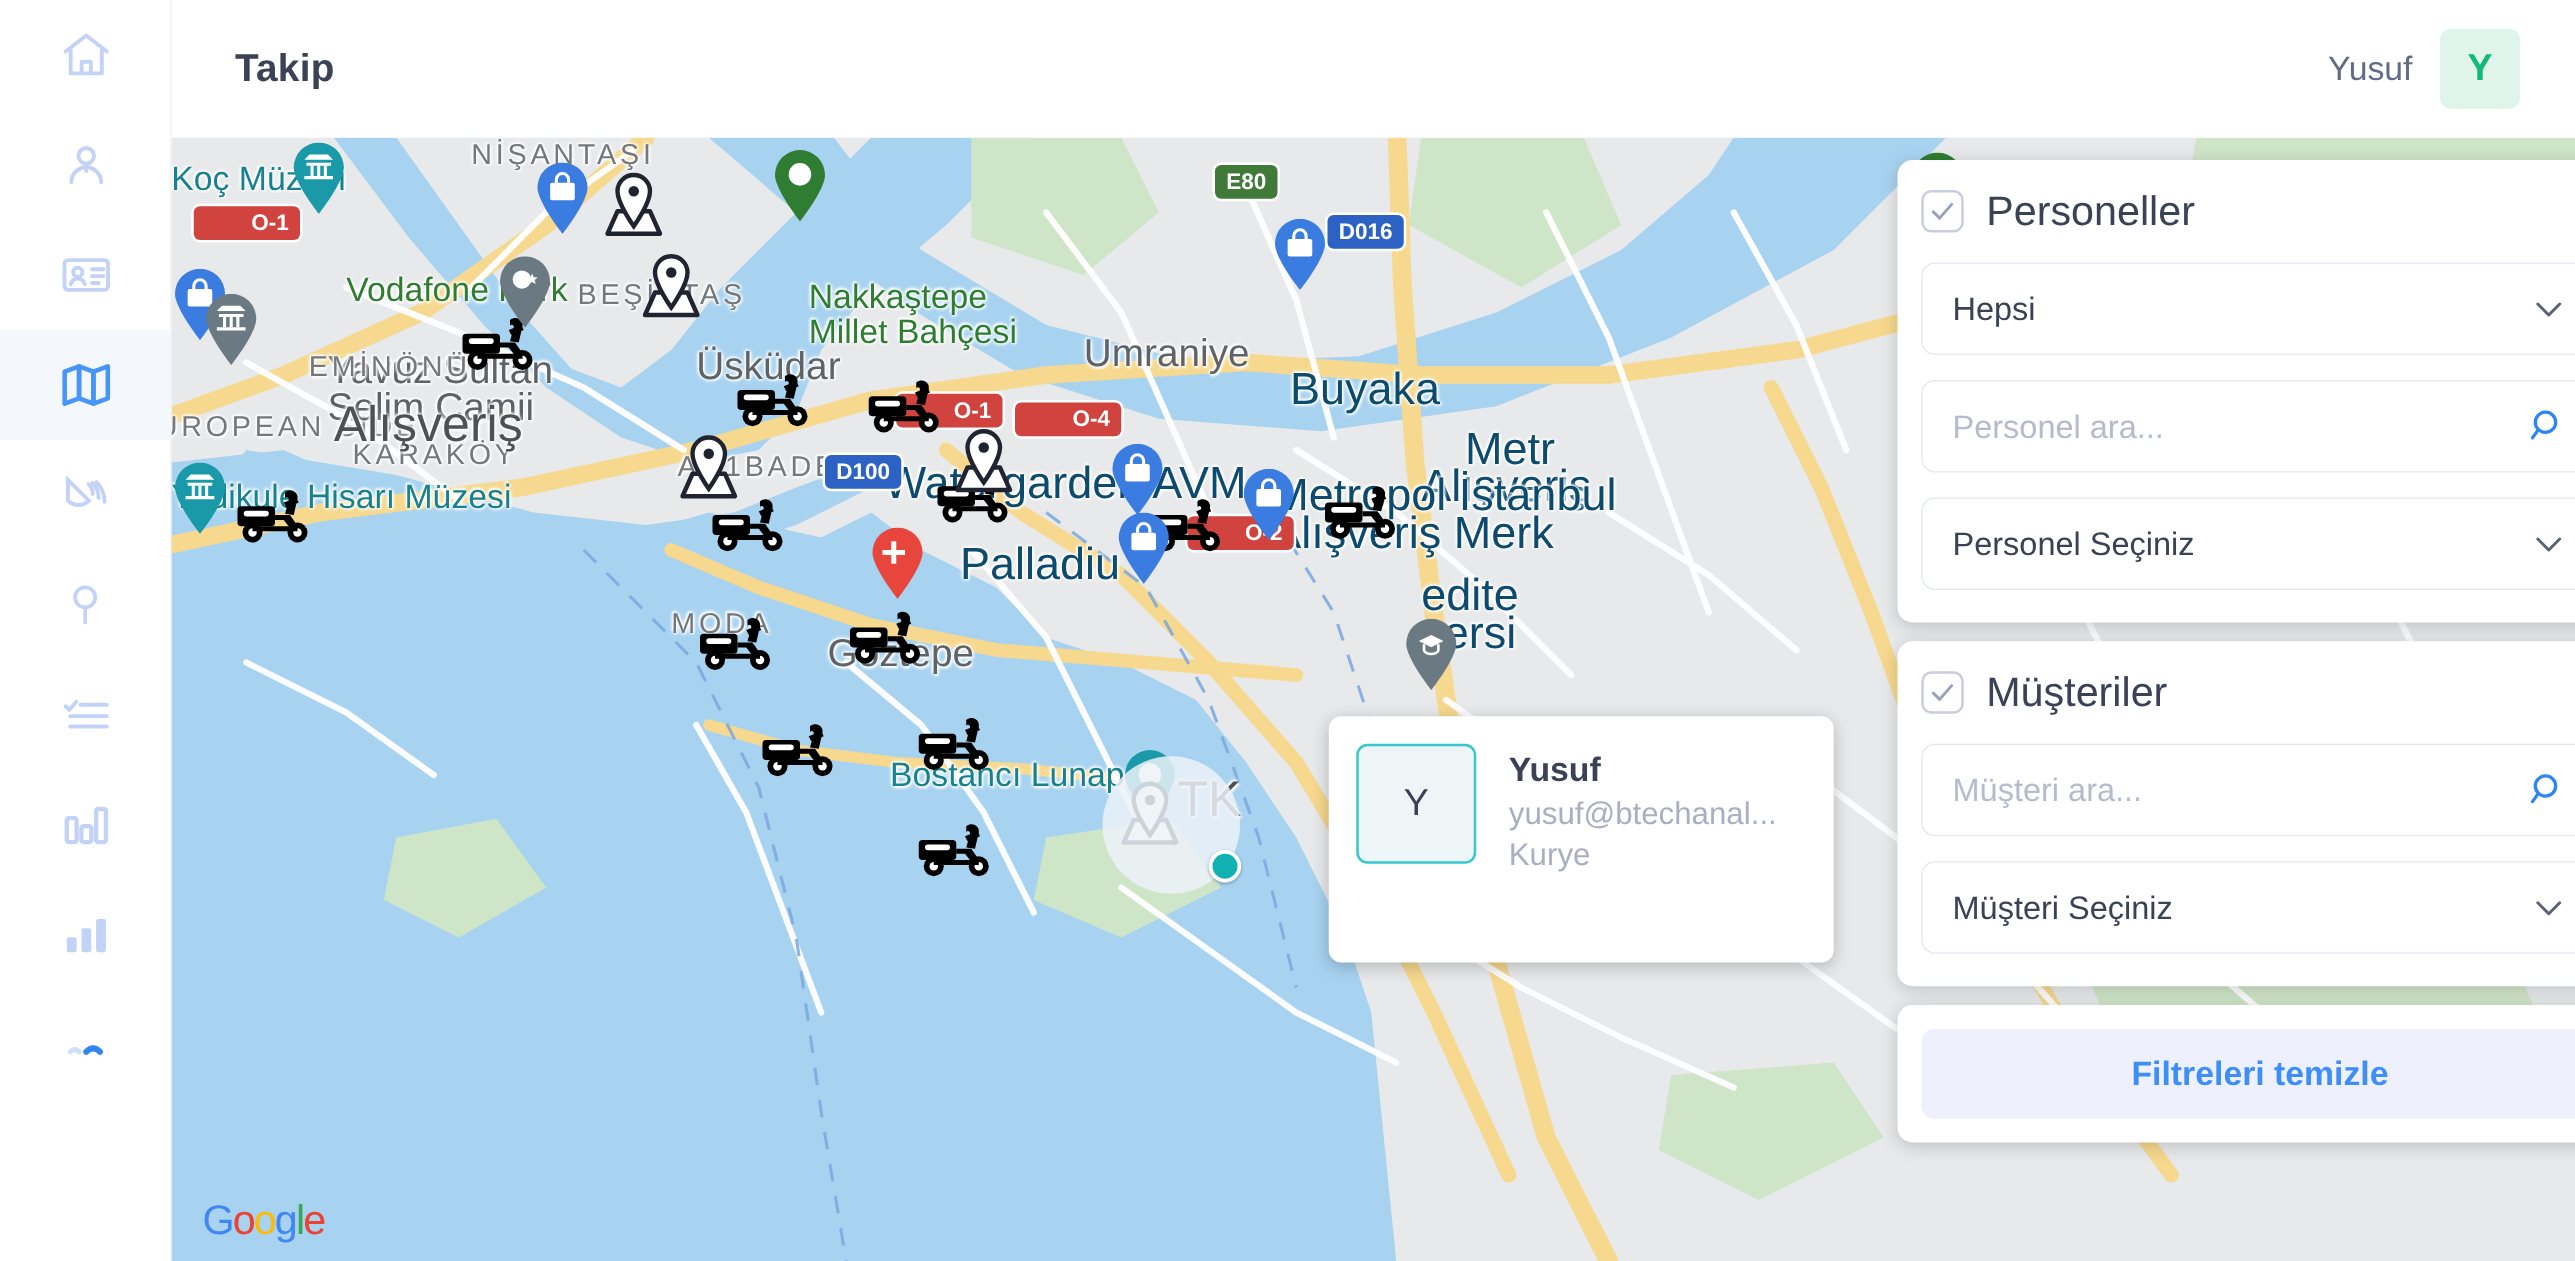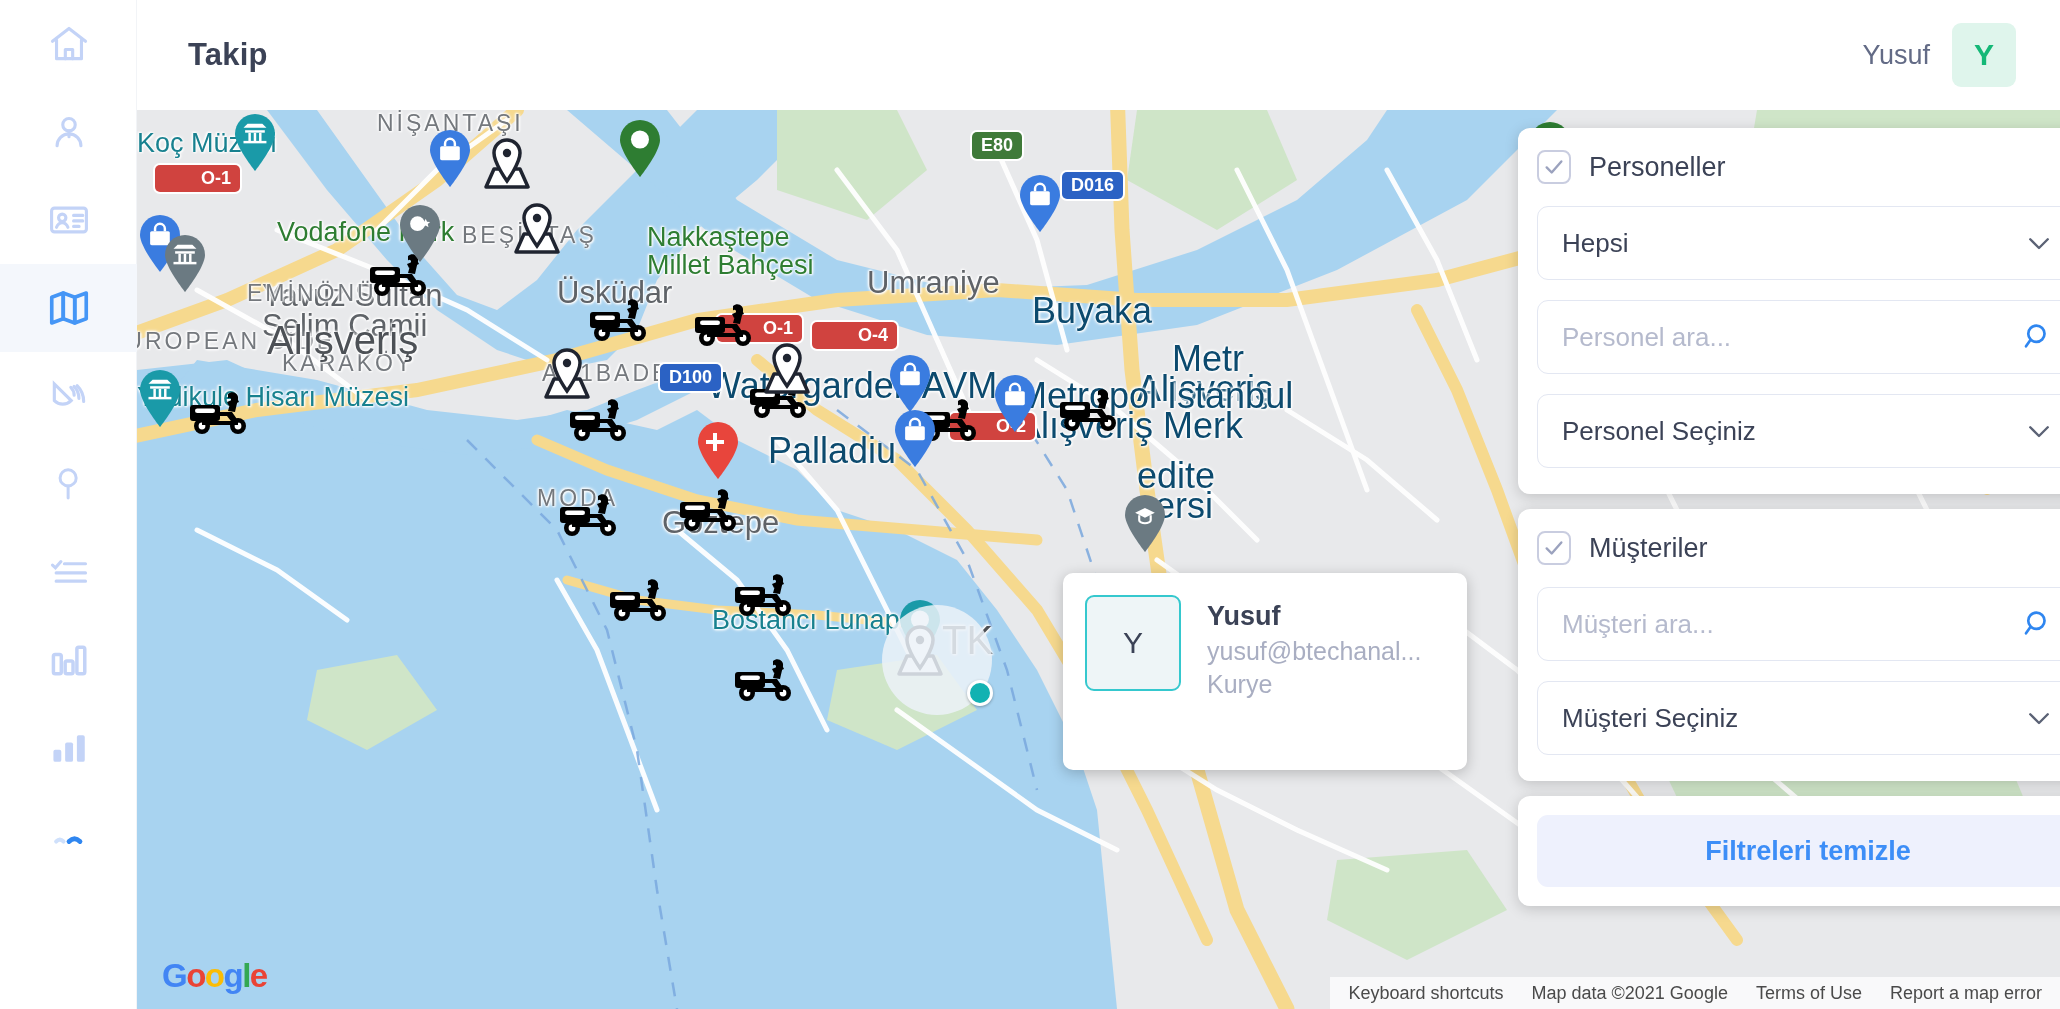--- a/index.html
+++ b/index.html
@@ -89,21 +89,21 @@
   .sh-green{ background:#3f7a39; }
 
   .pin { position:absolute; width:46px; height:58px; }
   .scooter { position:absolute; width:64px; height:48px; }
   .hpin { position:absolute; width:54px; height:56px; }
 
   
   #glogo {
     position:absolute; left:25px; bottom:14px;
     font-family:"Liberation Sans",sans-serif;
-    font-size:33px; font-weight:bold; letter-spacing:-1.5px;
+    font-size:33px; font-weight:normal; letter-spacing:-1.5px;
     z-index:8;
   }
   #attrib {
     position:absolute; right:0; bottom:0; height:32px;
     display:flex; align-items:center; gap:28px;
     padding:0 18px;
     font-size:18px; color:#4a4a4a;
     z-index:8;
     background:rgba(255,255,255,0.72);
   }
@@ -146,21 +146,21 @@
     box-shadow:0 3px 14px rgba(0,0,0,.17);
     padding:22px 19px 26px 19px;
   }
   .fcheckrow { display:flex; align-items:center; gap:18px; margin-bottom:22px; }
   .fcheck {
     width:34px; height:34px; border-radius:8px;
     border:2px solid #c9cde0; background:#fff;
     display:flex; align-items:center; justify-content:center;
   }
   .fcheck svg { display:block; }
-  .fcheck-label { font-size:27px; color:#3b4256; }
+  .fcheck-label { font-size:33px; color:#3b4256; }
   .fctl {
     position:relative;
     height:74px; border:1px solid #e3e7f2; border-radius:11px;
     display:flex; align-items:center;
     padding:0 24px; margin-bottom:20px;
     background:#fff;
   }
   .fctl:last-child { margin-bottom:0; }
   .fctl-text { font-size:26px; color:#3b4256; }
   .fctl-ph   { font-size:26px; color:#b5bacd; }
@@ -696,26 +696,20 @@
             <path d="M23 57 C23 57 43 32 43 20 A20 20 0 0 0 3 20 C3 32 23 57 23 57 Z" fill="#e8453c"></path>
             <path d="M18 11h4v7h7v4h-7v7h-4v-7h-7v-4h7z" fill="#fff"></path>
           </svg></div>
         <div style="position: absolute; left: 745px; top: 495px; width: 110px; height: 110px; border-radius: 50%; background: rgba(236, 242, 248, 0.85);"></div>
         <div style="position: absolute; left: 830px; top: 570px; width: 26px; height: 26px; border-radius: 50%; background: rgb(18, 178, 178); border: 3px solid rgb(255, 255, 255); box-shadow: rgba(0, 0, 0, 0.3) 0px 1px 3px;"></div>
       </div>
 
     <div id="glogo">
       <span style="color:#4285F4">G</span><span style="color:#EA4335">o</span><span style="color:#FBBC05">o</span><span style="color:#4285F4">g</span><span style="color:#34A853">l</span><span style="color:#EA4335">e</span>
     </div>
-    <div id="attrib">
-      <span class="lk">Keyboard shortcuts</span>
-      <span>Map data ©2021 Google</span>
-      <span class="lk">Terms of Use</span>
-      <span class="lk">Report a map error</span>
-    </div>
   </section>
 
   <div id="info-card">
     <div id="info-top">
       <div id="info-avatar">Y</div>
       <div id="info-meta">
         <div id="info-name">Yusuf</div>
         <div id="info-mail">yusuf@btechanal...</div>
         <div id="info-role">Kurye</div>
       </div>

